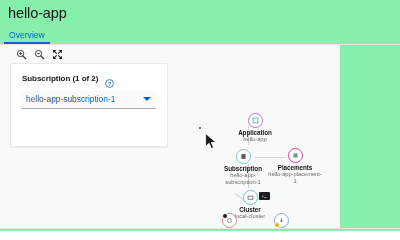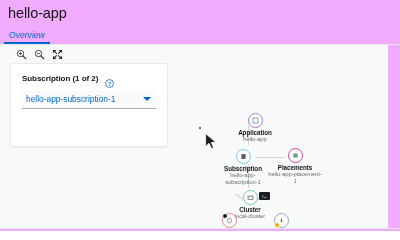--- a/index.html
+++ b/index.html
@@ -14,21 +14,21 @@
     overflow: hidden;
     font-family: "Liberation Sans", sans-serif;
     color: #151515;
     position: relative;
   }
   #app {
     position: absolute;
     inset: 0;
     width: 400px;
     height: 231px;
-    background: #f0abfc;
+    background: #86efac;
   }
 
   
   .page-title {
     position: absolute;
     left: 8px;
     top: 4px;
     font-size: 14.5px;
     font-weight: 400;
     letter-spacing: -0.1px;
@@ -50,21 +50,20 @@
     position: relative;
     font-size: 8.6px;
     line-height: 12px;
     padding: 0 9px 3px 9px;
     color: #4f5255;
     cursor: pointer;
     white-space: nowrap;
   }
   .tab.active {
     color: #0066cc;
-    font-style: italic;
   }
   .tab.active::after {
     content: "";
     position: absolute;
     left: 4px;
     right: 4px;
     bottom: 0;
     height: 1.6px;
     background: #0066cc;
   }
@@ -75,21 +74,21 @@
     width: 400px;
     height: 1px;
     background: #e8e8e8;
   }
 
   
   .canvas {
     position: absolute;
     left: 0;
     top: 45px;
-    width: 388px;
+    width: 340px;
     height: 184px;
     background: #f7faf8;
     overflow: hidden;
   }
   .canvas-bottom-line {
     position: absolute;
     left: 0;
     top: 228px;
     width: 400px;
     height: 1px;

